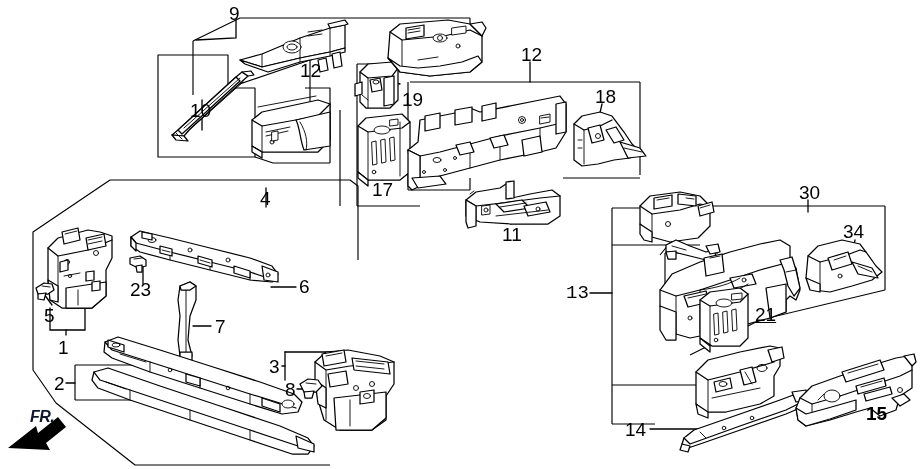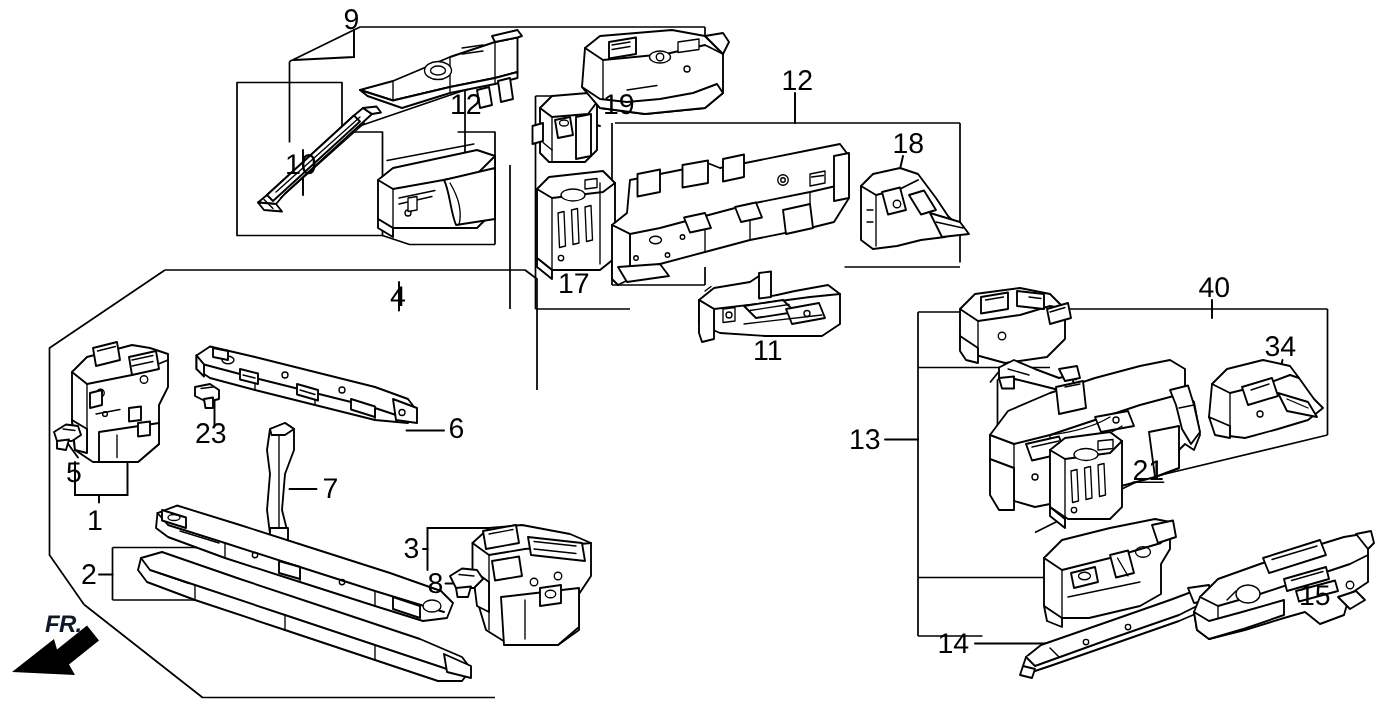--- a/index.html
+++ b/index.html
@@ -497,27 +497,27 @@
 <span class="callout" style="left:269px;top:357px;">3</span>
 <span class="callout" style="left:260px;top:189px;">4</span>
 <span class="callout" style="left:44px;top:306px;">5</span>
 <span class="callout" style="left:299px;top:277px;">6</span>
 <span class="callout" style="left:215px;top:317px;">7</span>
 <span class="callout" style="left:285px;top:380px;">8</span>
 <span class="callout" style="left:229px;top:4px;">9</span>
 <span class="callout" style="left:190px;top:101px;">10</span>
 <span class="callout" style="left:502px;top:225px;">11</span>
 <span class="callout" style="left:300px;top:61px;">12</span>
-<span class="callout" style="left:566px;top:284px;">13</span>
+<span class="callout" style="left:566px;top:284px;font-family:Liberation Mono, monospace;">13</span>
 <span class="callout" style="left:625px;top:420px;">14</span>
-<span class="callout" style="left:866px;top:388px;">15</span>
+<span class="callout" style="left:866px;top:404px;font-weight:bold;">15</span>
 <span class="callout" style="left:521px;top:45px;">12</span>
 <span class="callout" style="left:372px;top:180px;">17</span>
 <span class="callout" style="left:595px;top:87px;">18</span>
-<span class="callout" style="left:402px;top:61px;">19</span>
-<span class="callout" style="left:799px;top:183px;">40</span>
+<span class="callout" style="left:402px;top:90px;">19</span>
+<span class="callout" style="left:799px;top:183px;">30</span>
 <span class="callout" style="left:755px;top:305px;text-decoration:underline;">21</span>
 <span class="callout" style="left:843px;top:222px;">34</span>
 <span class="callout" style="left:130px;top:280px;">23</span>
 
 <span class="fr-label" style="left:30px;top:408px;">FR.</span>
 
 </div>
 
 </body></html>

